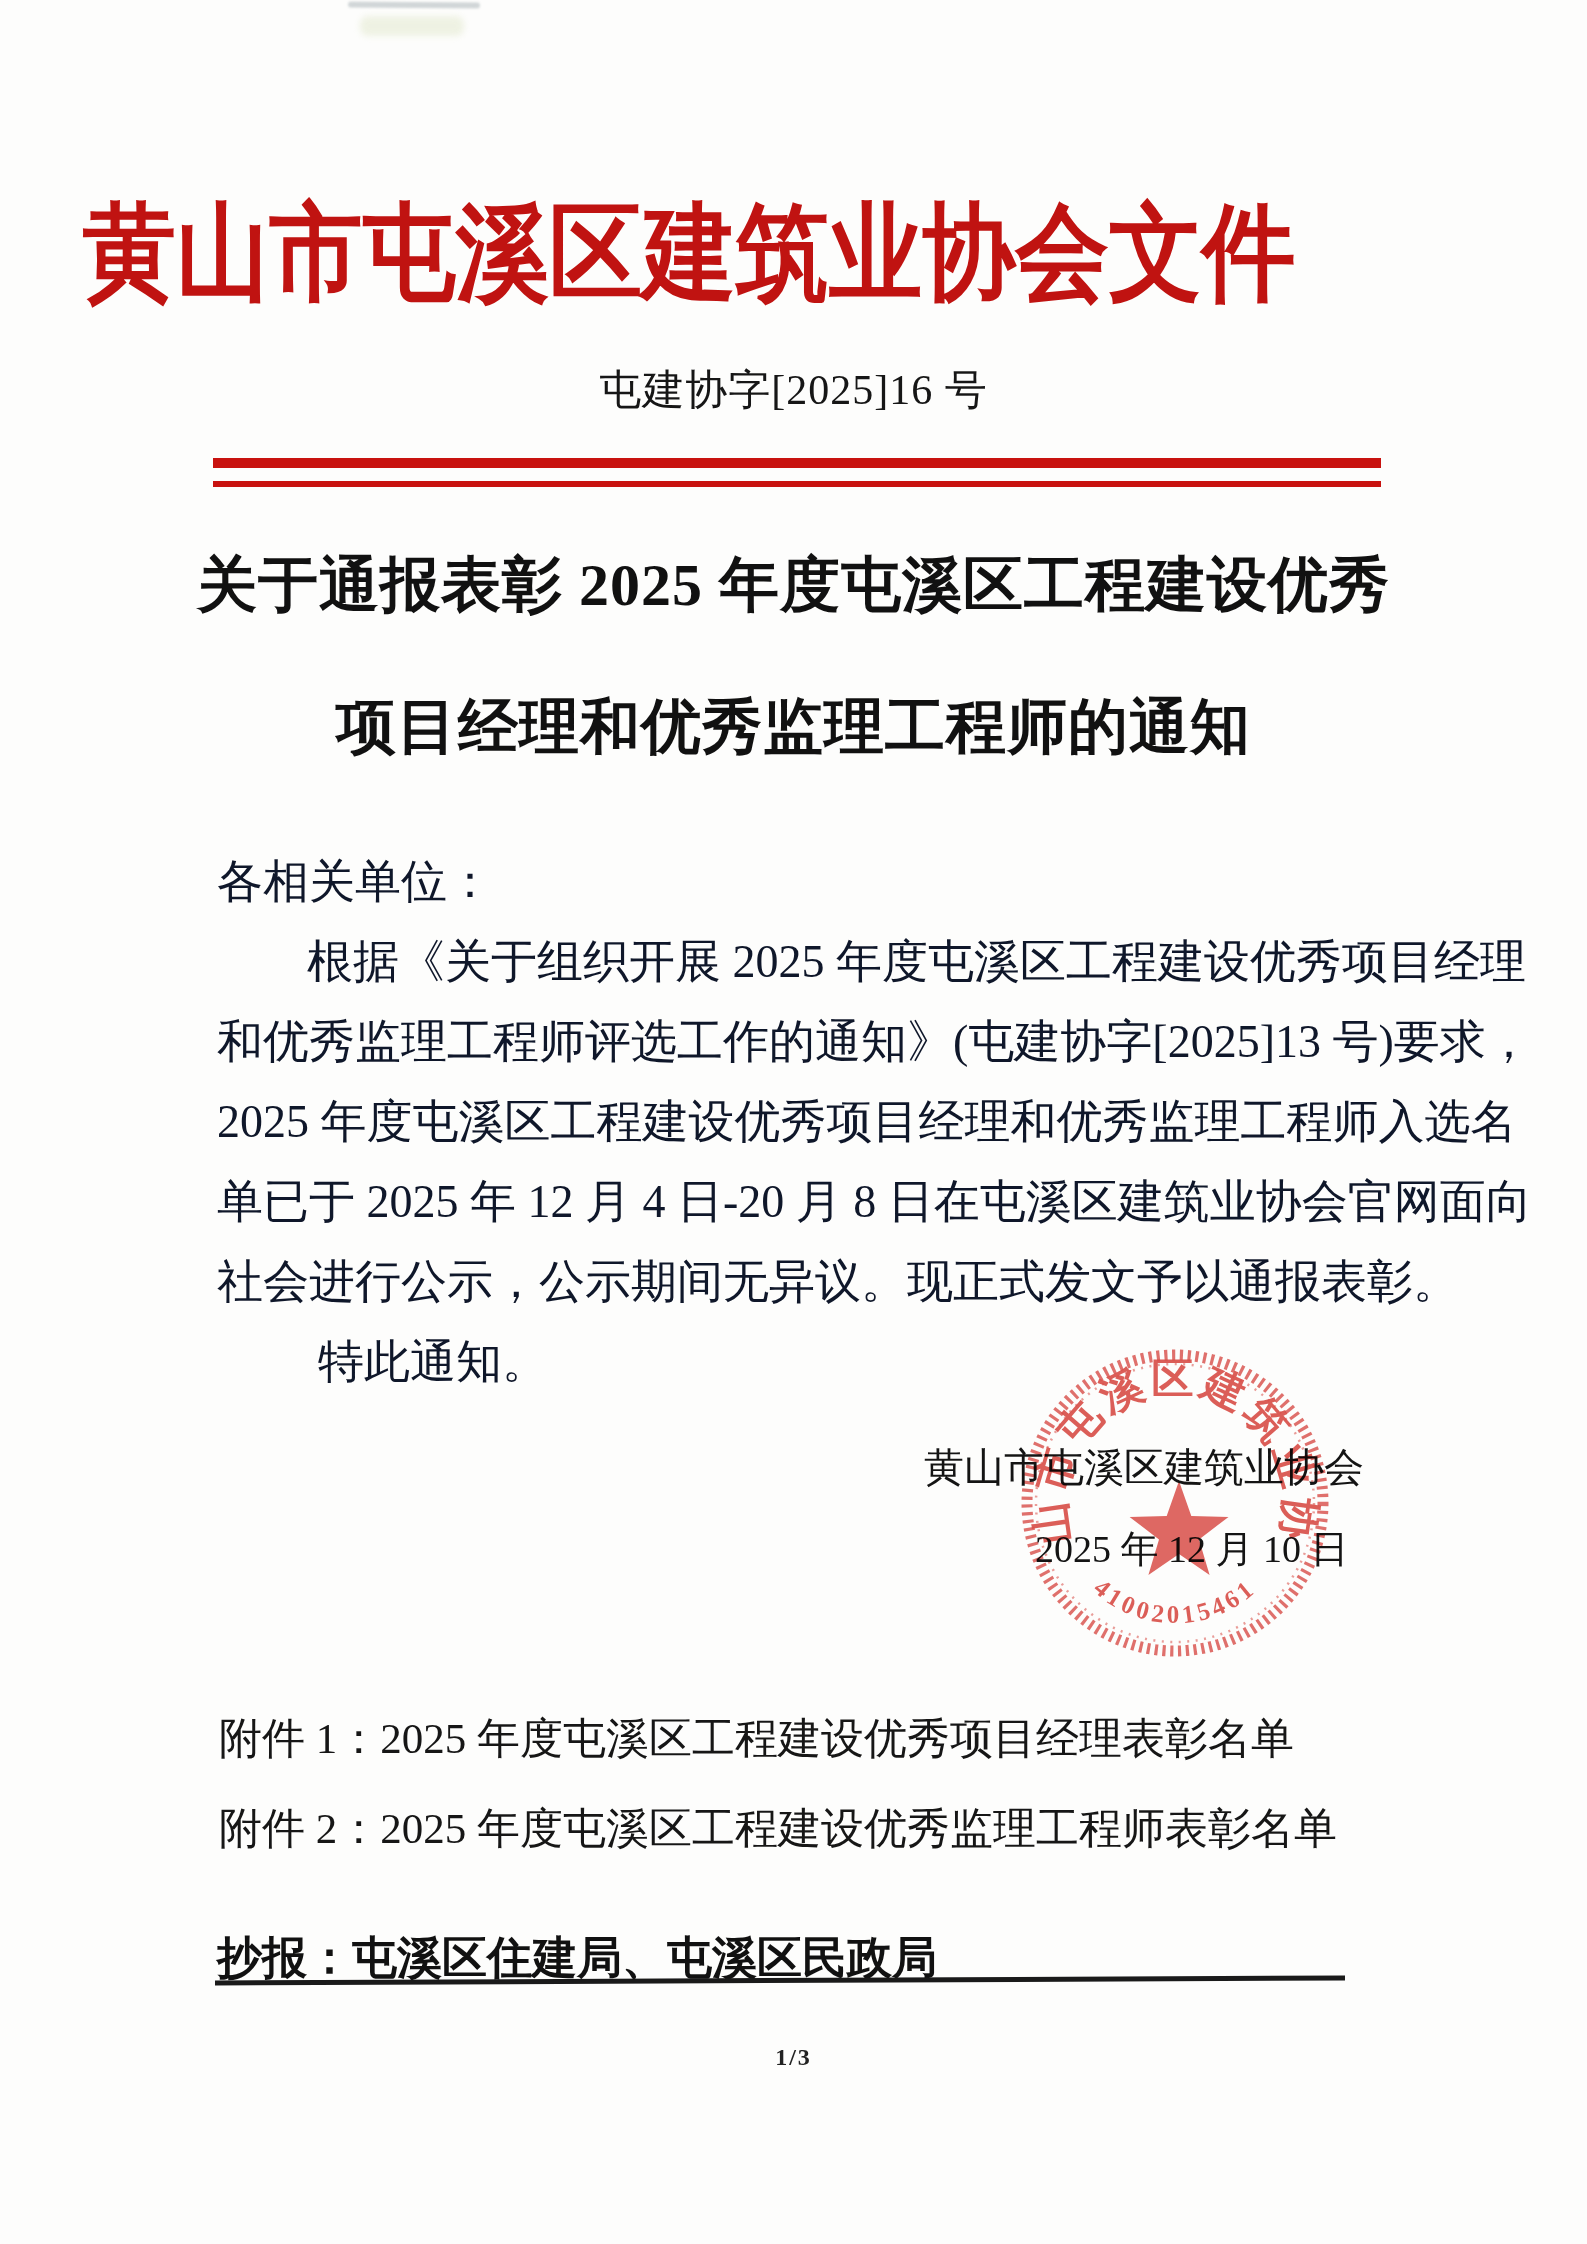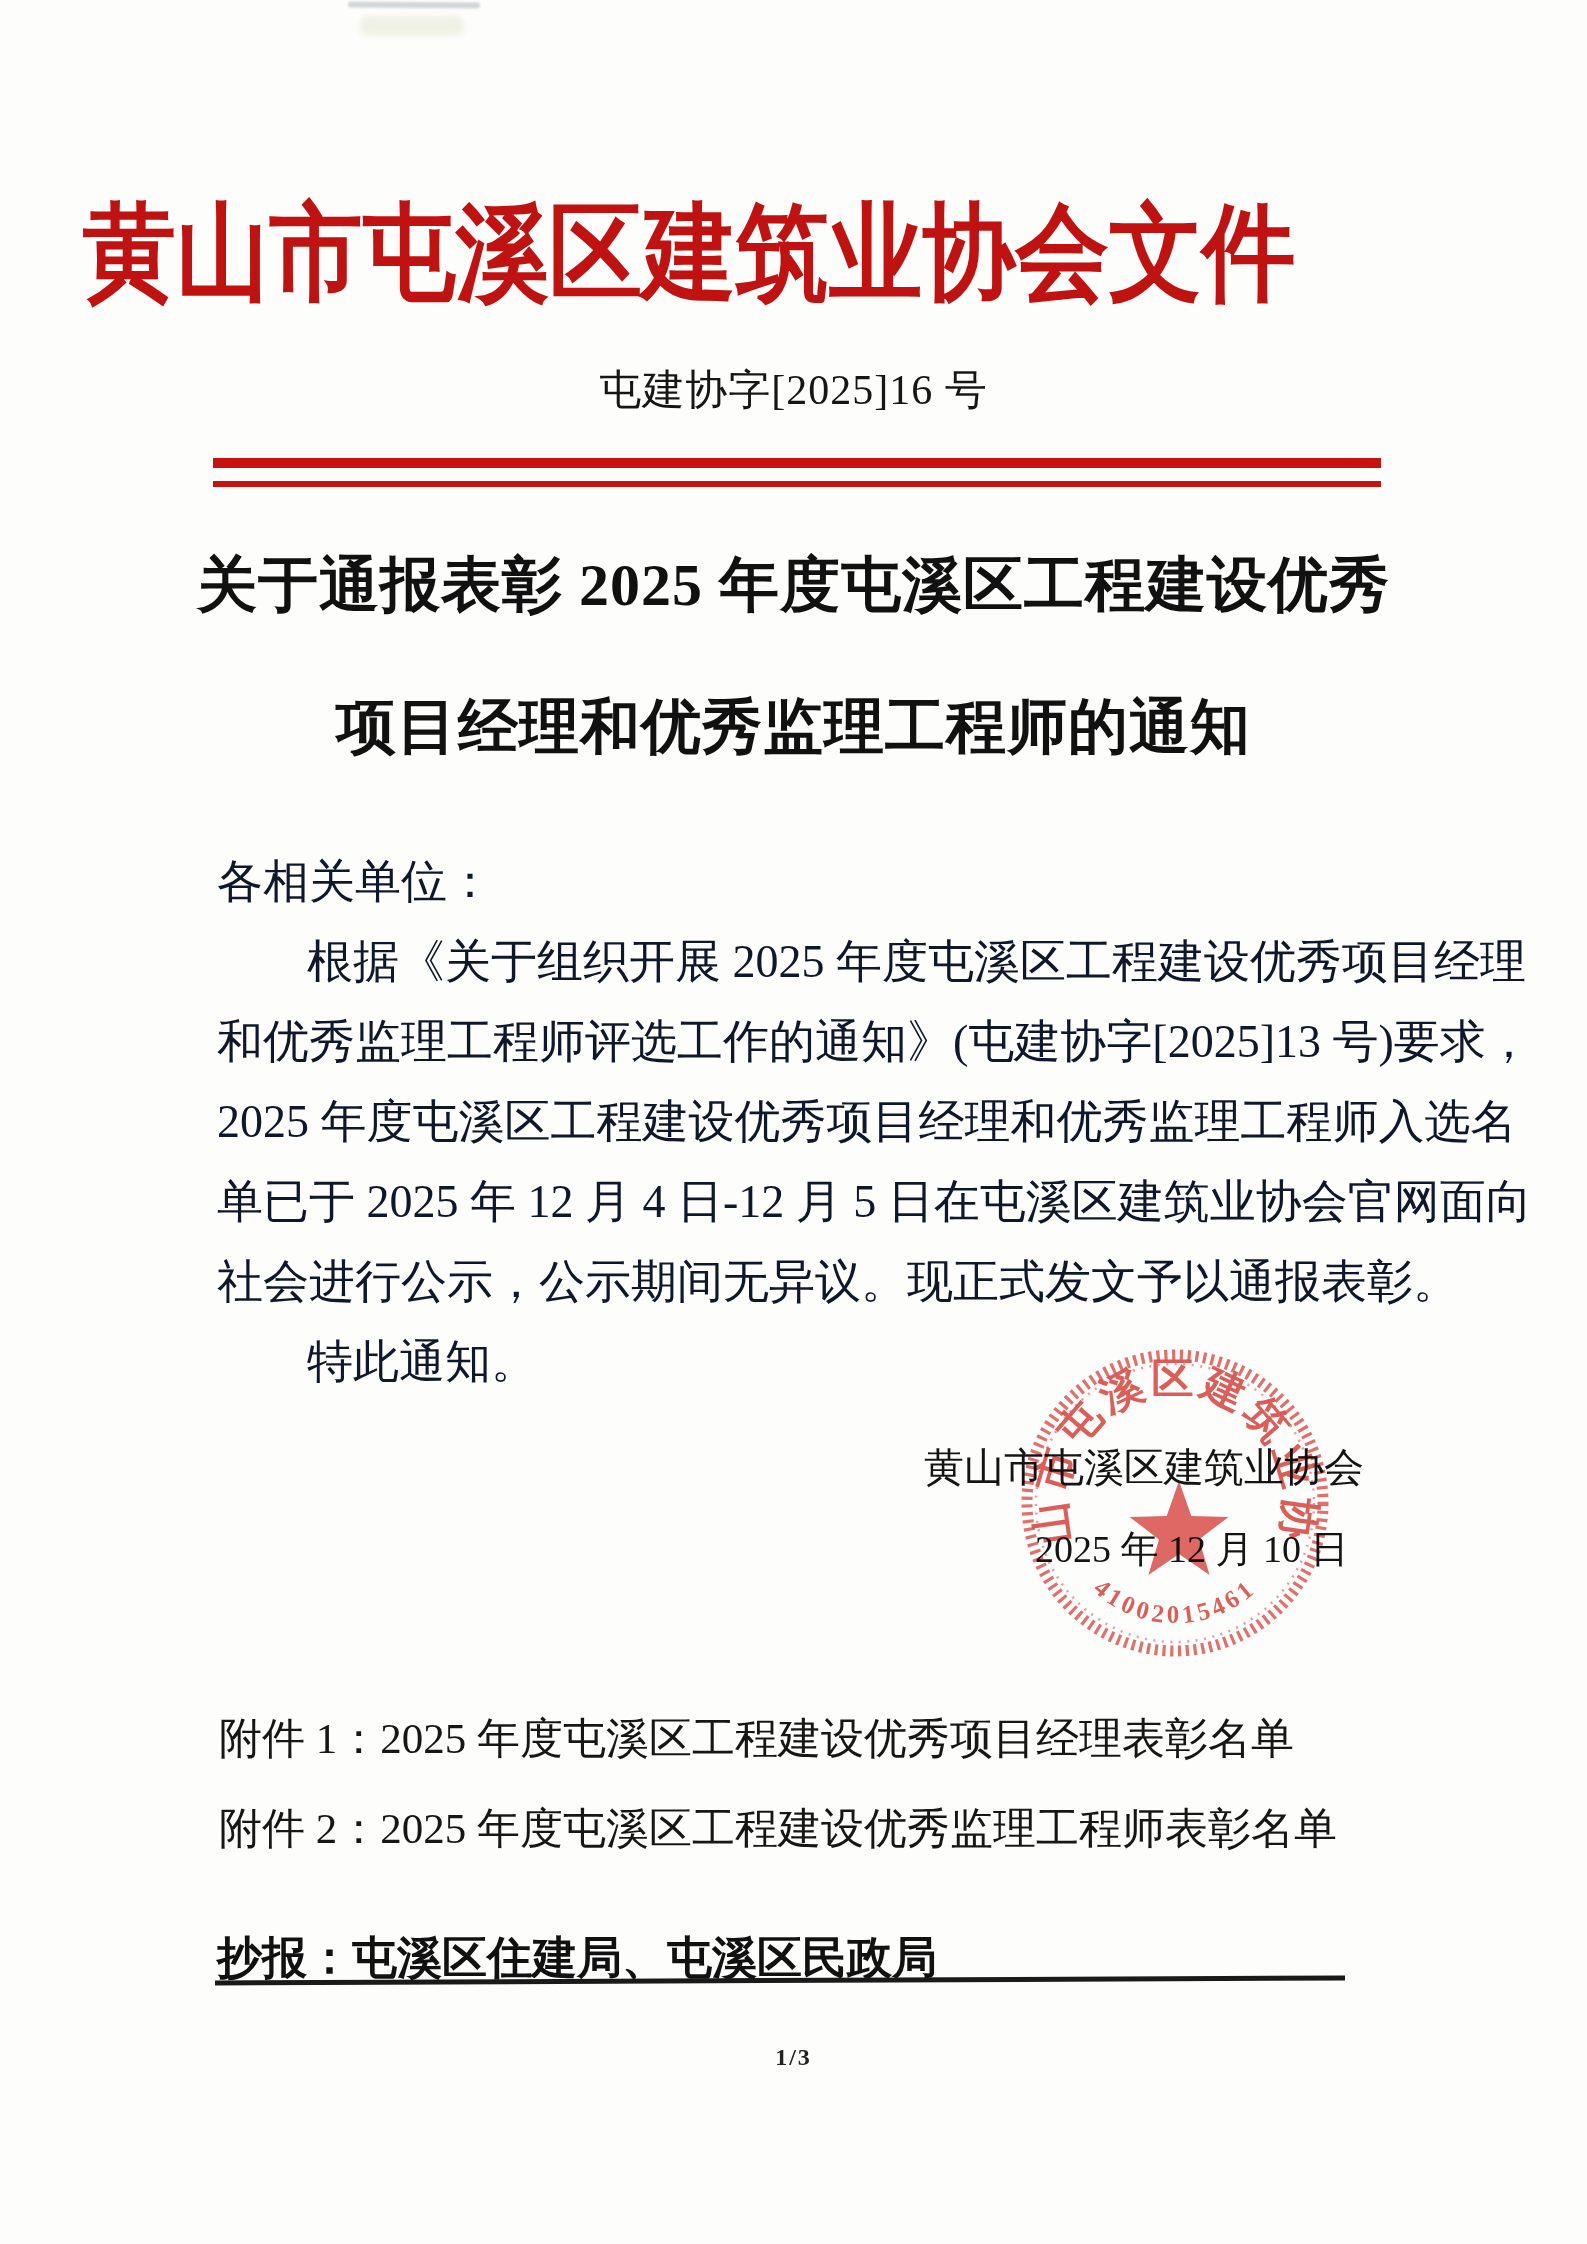--- a/index.html
+++ b/index.html
@@ -41,21 +41,21 @@
   .notice-title .t2{line-height:74px;margin-top:68px;}
 
   
   .bl{position:absolute;white-space:nowrap;font-size:46px;line-height:60px;color:#0f172a;}
   .l1{left:217px;top:852px;}
   .l2{left:307px;top:932px;}
   .l3{left:217px;top:1012px;}
   .l4{left:217px;top:1092px;text-align:right;}
   .l5{left:217px;top:1172px;}
   .l6{left:217px;top:1252px;}
-  .l7{left:307px;top:1332px;}
+  .l7{left:318px;top:1332px;}
 
   
   .sig-org {position:absolute;left:924px;top:1440px;font-size:40px;white-space:nowrap;color:#141414;}
   .sig-date{position:absolute;left:1035px;top:1524px;font-size:38px;white-space:nowrap;color:#141414;}
 
   
   .seal{position:absolute;left:1010px;top:1338px;width:330px;height:330px;
     mix-blend-mode:multiply;opacity:.88;}
   .seal svg{display:block;width:330px;height:330px;}
 
@@ -91,21 +91,21 @@
 
   <div class="notice-title">
     <div class="t1">关于通报表彰 2025 年度屯溪区工程建设优秀</div>
     <div class="t2">项目经理和优秀监理工程师的通知</div>
   </div>
 
   <div class="bl l1">各相关单位：</div>
   <div class="bl l2">根据《关于组织开展 2025 年度屯溪区工程建设优秀项目经理</div>
   <div class="bl l3">和优秀监理工程师评选工作的通知》(屯建协字[2025]13 号)要求，</div>
   <div class="bl l4">2025 年度屯溪区工程建设优秀项目经理和优秀监理工程师入选名</div>
-  <div class="bl l5">单已于 2025 年 12 月 4 日-12 月 5 日在屯溪区建筑业协会官网面向</div>
+  <div class="bl l5">单已于 2025 年 12 月 4 日-20 月 8 日在屯溪区建筑业协会官网面向</div>
   <div class="bl l6">社会进行公示，公示期间无异议。现正式发文予以通报表彰。</div>
   <div class="bl l7">特此通知。</div>
 
   <div class="sig-org">黄山市屯溪区建筑业协会</div>
   <div class="sig-date">2025 年 12 月 10 日</div>
 
   <div class="seal">
     <svg viewBox="-165 -165 330 330" xmlns="http://www.w3.org/2000/svg">
       <defs>
         <path id="sealTopArc" d="M -100,46 A 110,110 0 1 1 100,46" fill="none"></path>

